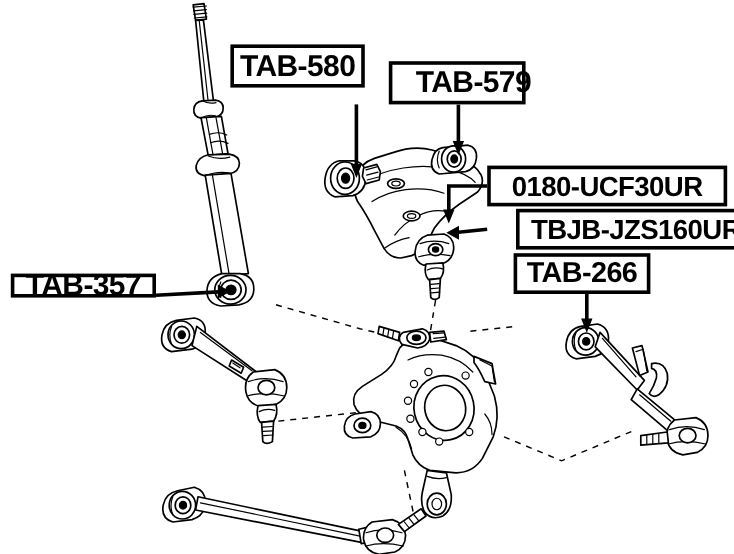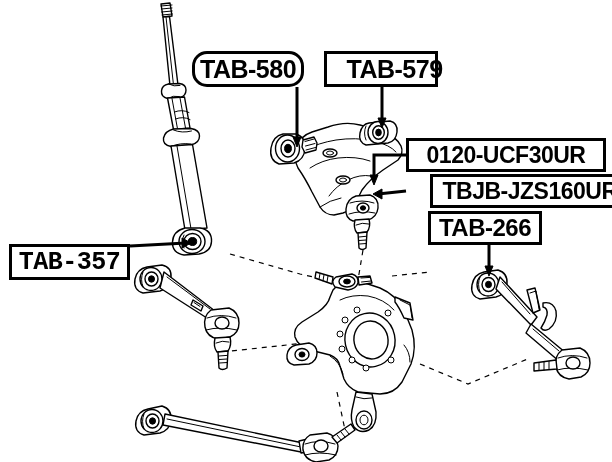--- a/index.html
+++ b/index.html
@@ -297,37 +297,37 @@
       <path class="fillK" d="M382 189 L382 199 L373 194 Z"></path>
 
       <path class="lead" d="M130 246 L186 243"></path>
       <path class="fillK" d="M182 238 L182 248 L191 243 Z"></path>
 
       <path class="lead" d="M489 245 L489 272"></path>
       <path class="fillK" d="M485 266 L493 266 L489 276 Z"></path>
     </g>
   </svg>
 
-  <div class="callout" style="left:192px; top:51px; width:112px; height:36px; font-size:25px;border-radius:15px;">
+  <div class="callout" style="left:192px; top:37px; width:112px; height:36px; font-size:25px;">
     <span>TAB-580</span>
   </div>
 
   <div class="callout" style="left:324px; top:51px; width:114px; height:36px; font-size:25px;padding-left:27px;">
     <span>TAB-579</span>
   </div>
 
   <div class="callout" style="left:406px; top:138px; width:200px; height:34px; font-size:23px;">
-    <span>0120-UCF30UR</span>
+    <span>0180-UCF30UR</span>
   </div>
 
   <div class="callout" style="left:406px; top:174px; width:200px; height:34px; font-size:23px;margin-left:24px;">
     <span>TBJB-JZS160UR</span>
   </div>
 
-  <div class="callout" style="left:9px; top:244px; width:121px; height:36px; font-size:25px;font-family:Liberation Mono, monospace;">
+  <div class="callout" style="left:9px; top:228px; width:121px; height:20px; font-size:25px;">
     <span>TAB-357</span>
   </div>
 
   <div class="callout" style="left:428px; top:211px; width:114px; height:34px; font-size:24px;">
     <span>TAB-266</span>
   </div>
 
 </div>
 
 </body></html>

